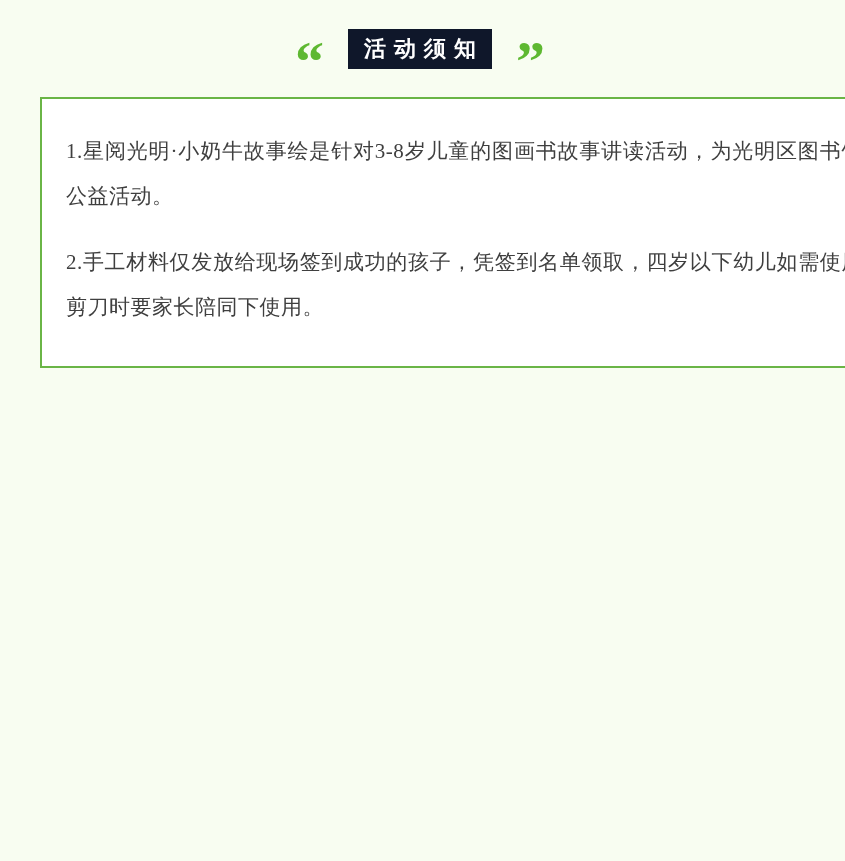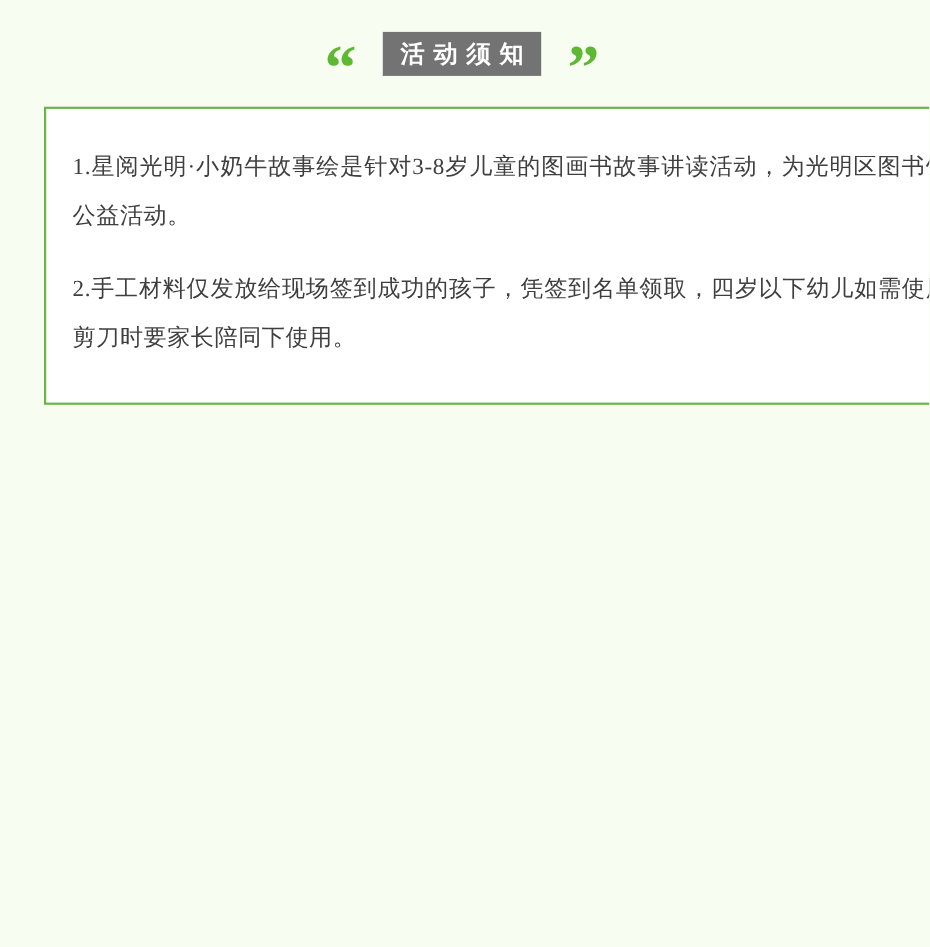--- a/index.html
+++ b/index.html
@@ -27,21 +27,21 @@
   .quote {
     color: #5eb831;
     font-family: "Liberation Serif", "DejaVu Serif", serif;
     font-weight: 700;
     font-size: 58px;
     line-height: 40px;
     transform: translateY(13px);
     user-select: none;
   }
   .badge {
-    background: #737373;
+    background: #0f172a;
     color: #ffffff;
     font-family: "Liberation Sans", "DejaVu Sans", sans-serif;
     font-weight: 700;
     font-size: 22px;
     letter-spacing: 8px;
     height: 40px;
     line-height: 40px;
     padding: 0 8px 0 16px;
     white-space: nowrap;
   }

